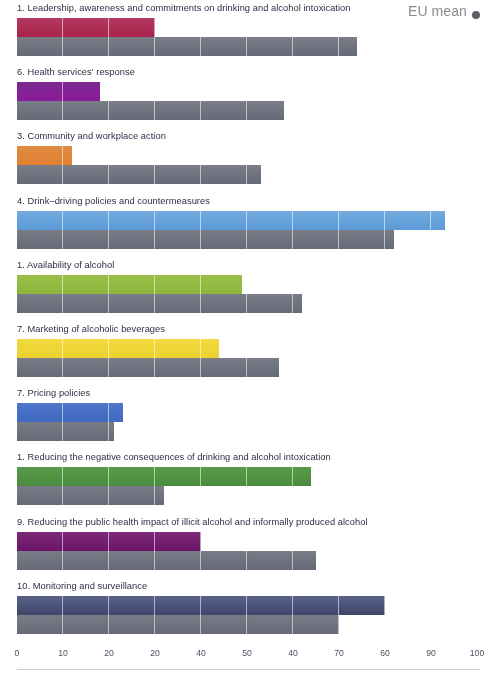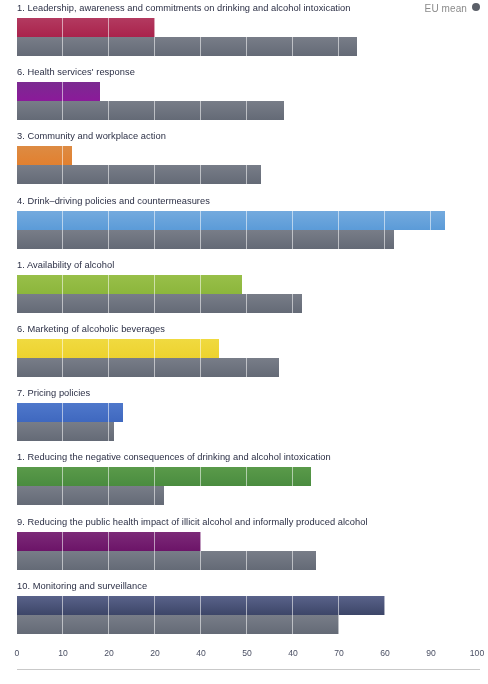--- a/index.html
+++ b/index.html
@@ -17,23 +17,23 @@
     background: #ffffff;
     overflow: hidden;
   }
 
   
   .legend {
     position: absolute;
     top: 3px;
     right: 8px;
     display: flex;
-    align-items: flex-start;
+    align-items: flex-end;
     gap: 5px;
-    font-size: 10px;
+    font-size: 14px;
     color: #8b8b8b;
     letter-spacing: .1px;
   }
   .legend-dot {
     width: 8px; height: 8px;
     border-radius: 50%;
     background: #5b5f68;
     display: inline-block;
   }
 
@@ -173,21 +173,21 @@
         <div class="bar primary" style="width: 225.4px;">
           <div class="bar-fill" style="background: linear-gradient(rgb(152, 191, 73) 0%, rgb(140, 182, 60) 100%); width: 100%;"></div>
           <div class="bar-grid"></div>
         </div>
         <div class="bar mean" style="width: 285.2px;">
           <div class="bar-fill" style="width: 100%;"></div>
           <div class="bar-grid"></div>
         </div>
       </div>
       <div class="group" style="top: 324px;">
-        <div class="group-label">6. Marketing of alcoholic beverages</div>
+        <div class="group-label">7. Marketing of alcoholic beverages</div>
         <div class="bar primary" style="width: 202.4px;">
           <div class="bar-fill" style="background: linear-gradient(rgb(240, 218, 64) 0%, rgb(237, 210, 46) 100%); width: 100%;"></div>
           <div class="bar-grid"></div>
         </div>
         <div class="bar mean" style="width: 262.2px;">
           <div class="bar-fill" style="width: 100%;"></div>
           <div class="bar-grid"></div>
         </div>
       </div>
       <div class="group" style="top: 388.2px;">

